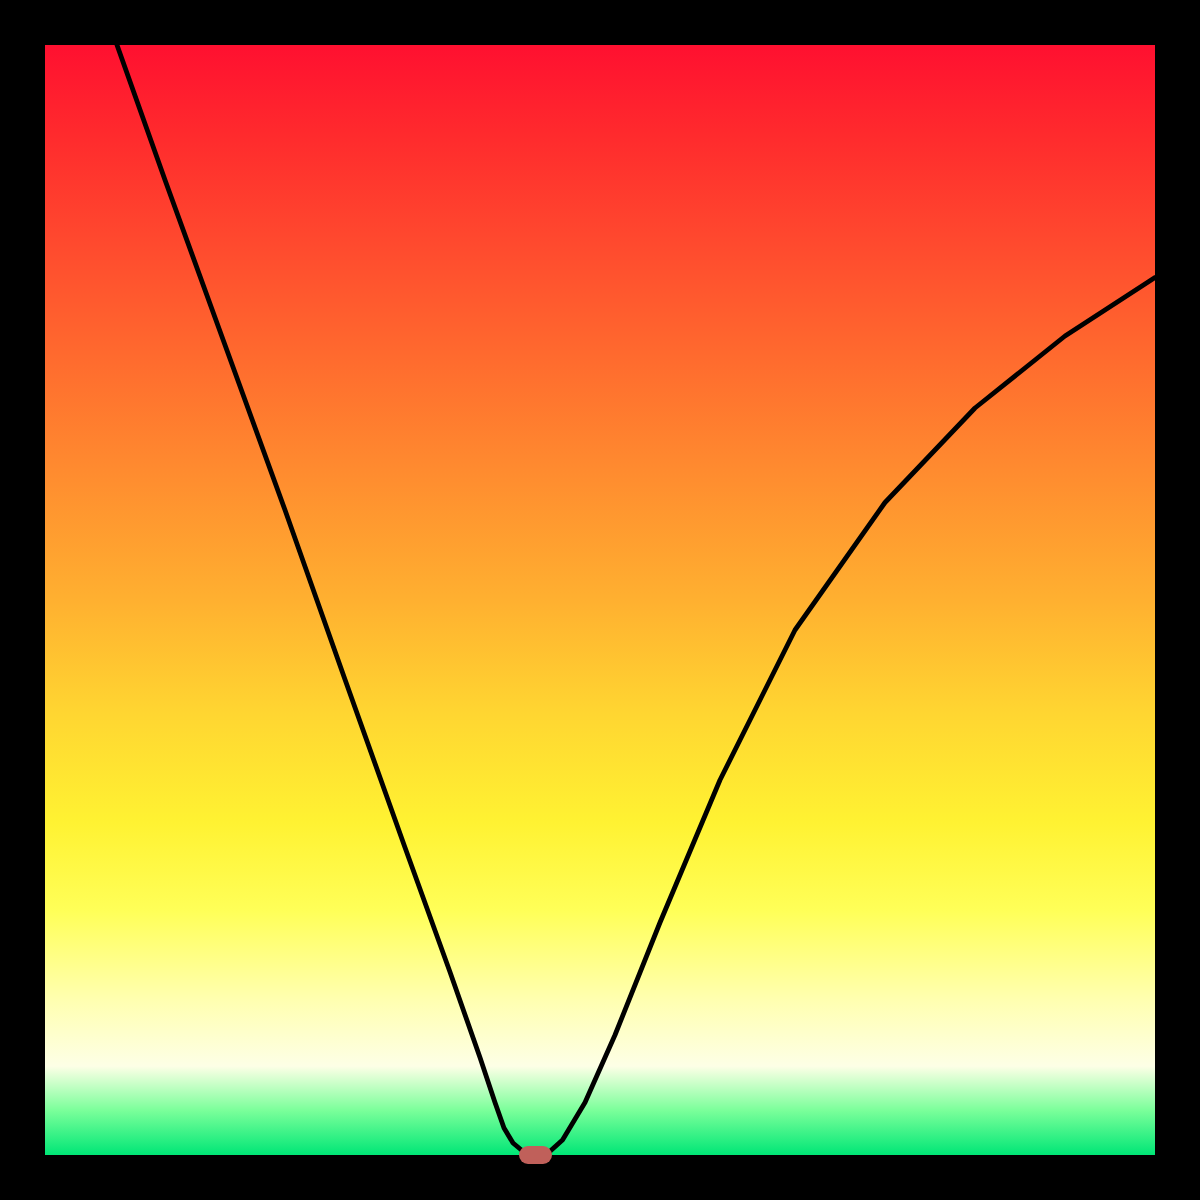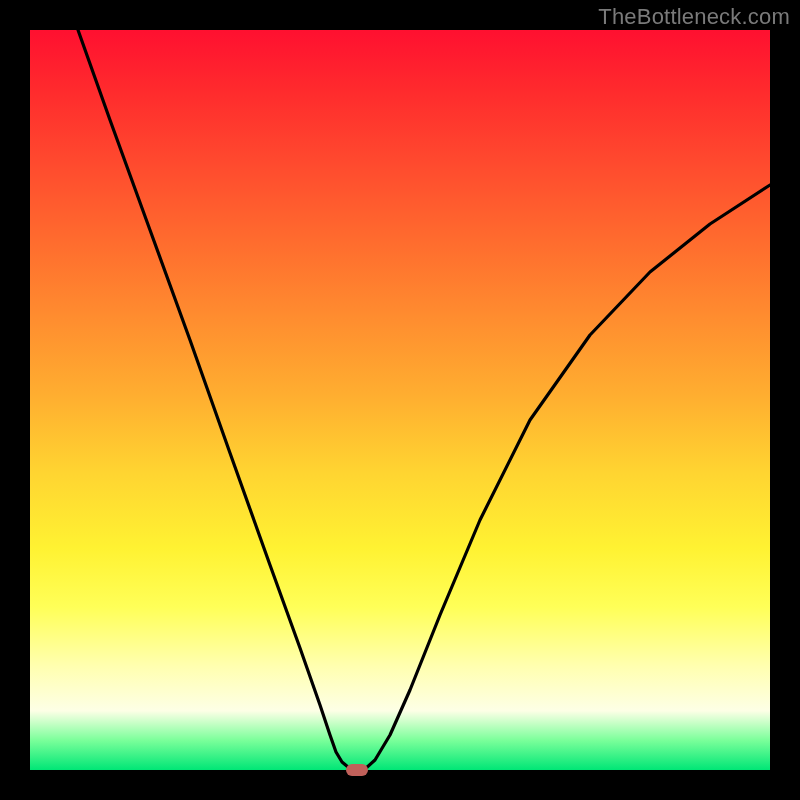--- a/index.html
+++ b/index.html
@@ -75,14 +75,13 @@
 
   <div class="gradient-box"></div>
 
   <svg class="curve" viewBox="0 0 740 740" preserveAspectRatio="none">
     <path d="M48 0 L80 90 L120 200 L160 310 L200 423 L240 535 L270 618 L290 675 L300 705 L306 722 L312 732 L318 737 L323 739" fill="none" stroke="#000" stroke-width="3.2" stroke-linecap="round" stroke-linejoin="round"></path>
     <path d="M335 739 L345 730 L360 705 L380 660 L410 585 L450 490 L500 390 L560 305 L620 242 L680 194 L740 155" fill="none" stroke="#000" stroke-width="3.2" stroke-linecap="round" stroke-linejoin="round"></path>
   </svg>
 
   <div class="marker" style="left: 357px; top: 770px; background: rgb(192, 96, 90);"></div>
 
-  <div class="watermark">TheBottleneck.com</div>
 </div>
 
 </body></html>

